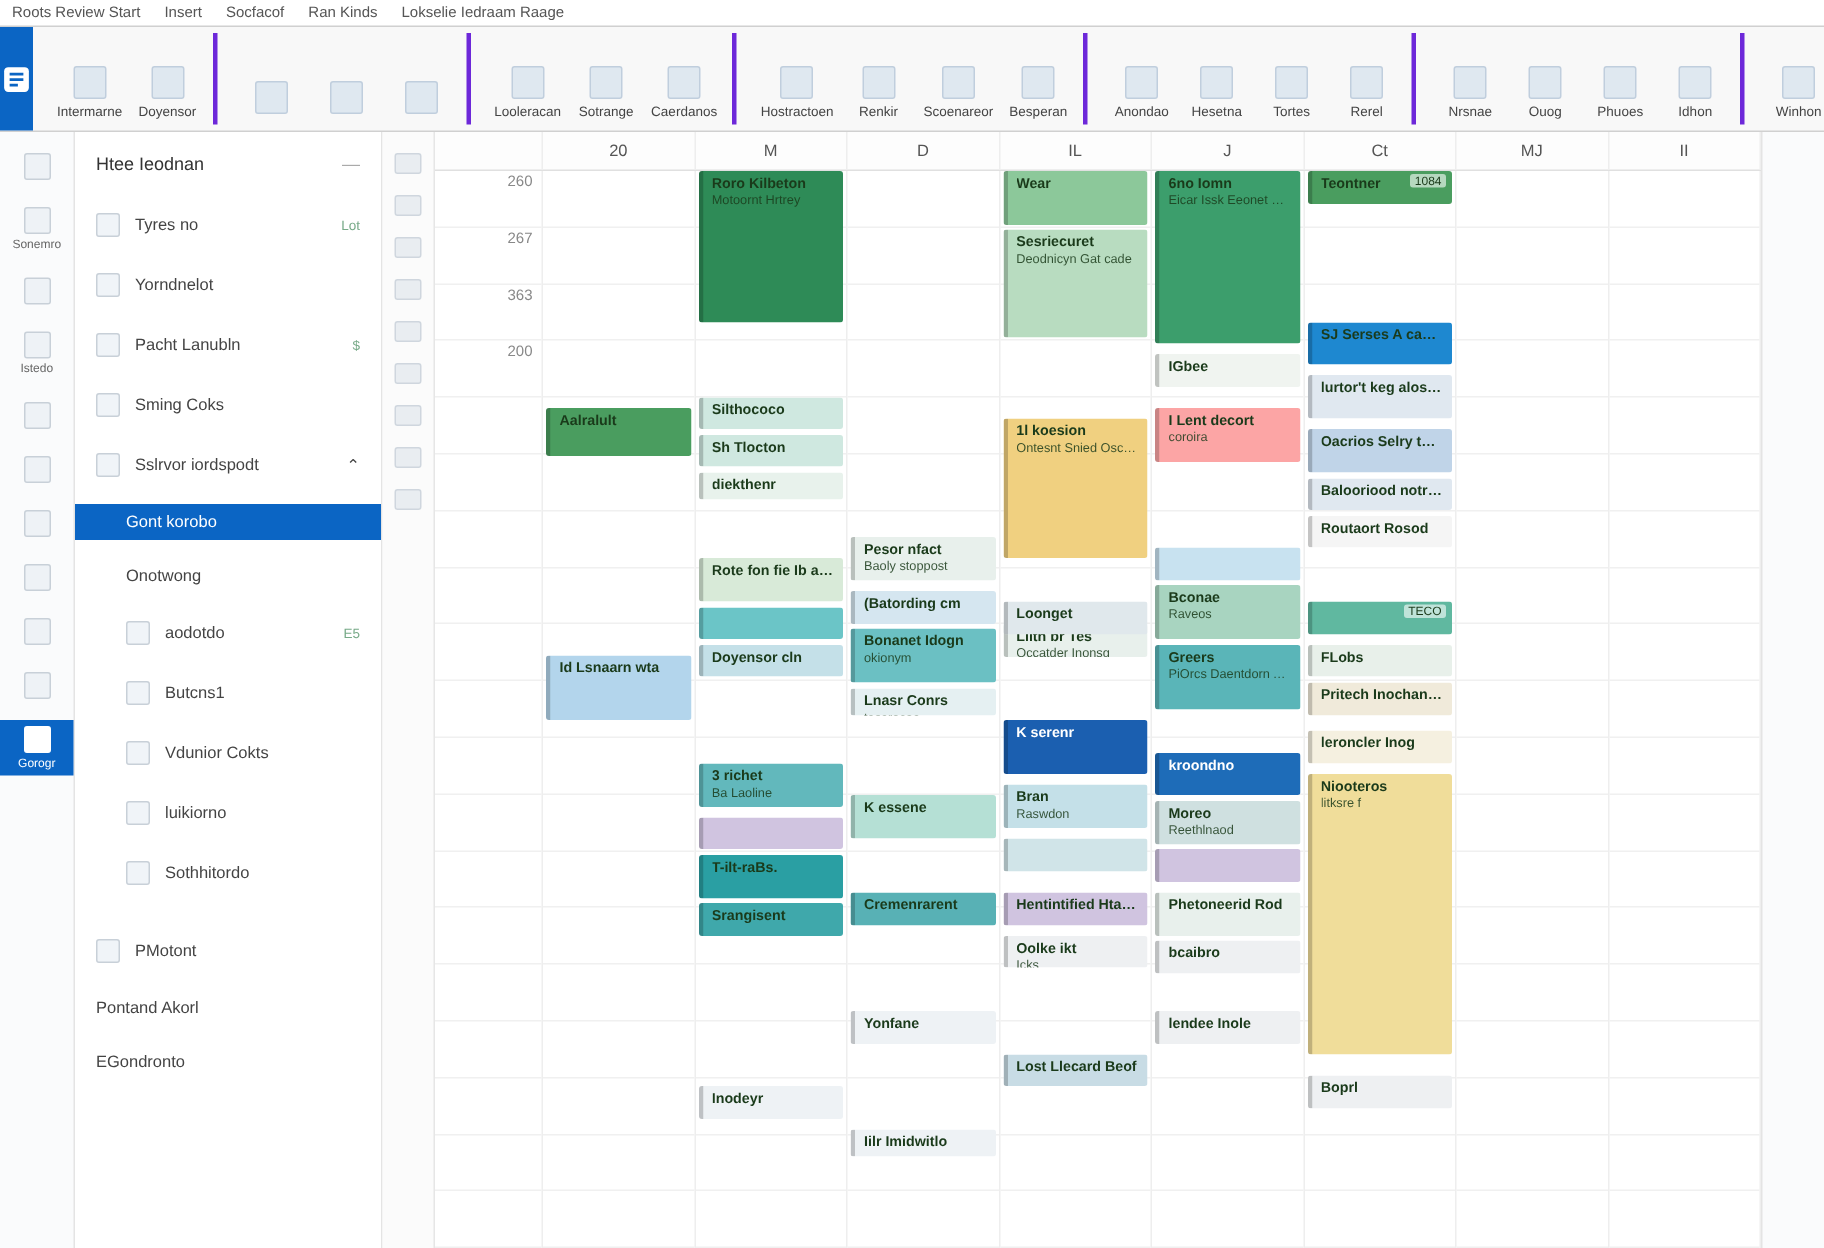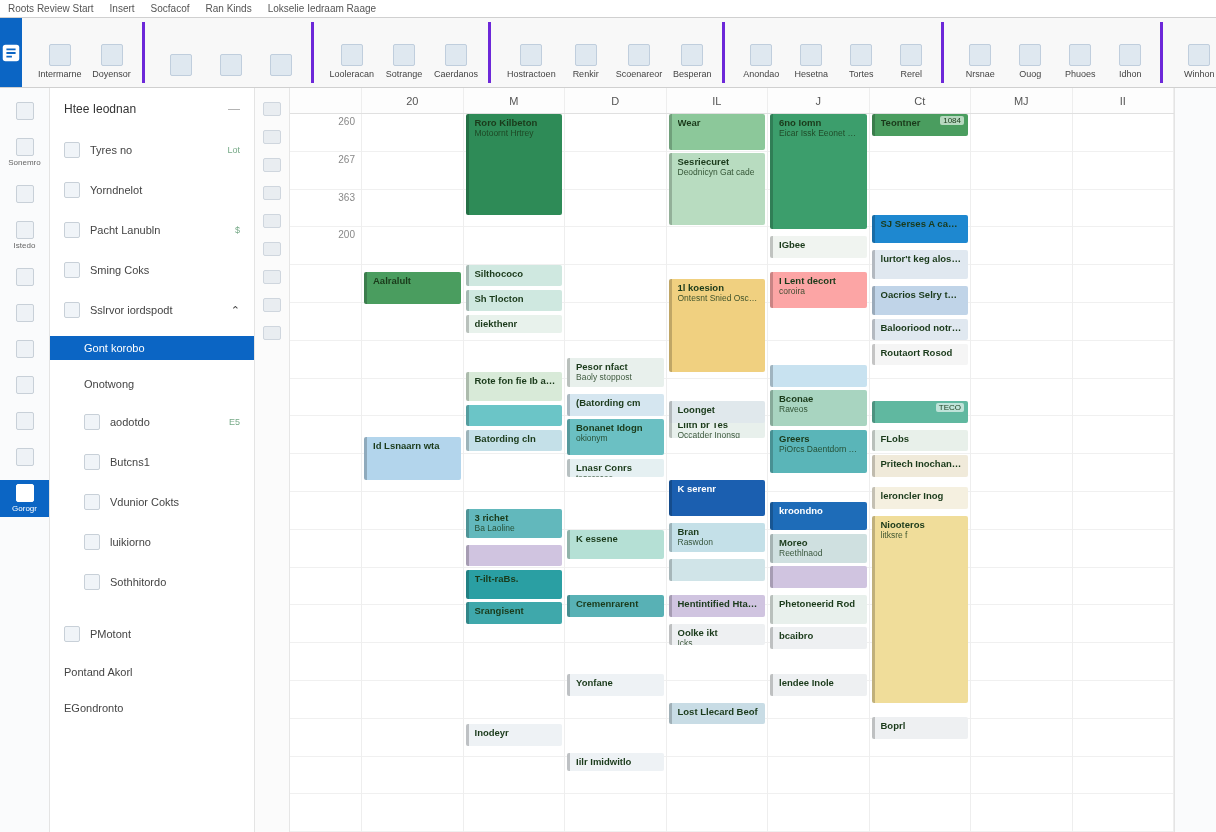--- a/index.html
+++ b/index.html
@@ -384,21 +384,21 @@
             <div class="event" style="top: 28%; height: 2.5%; background: rgb(232, 242, 236);">
               <div class="title">diekthenr</div>
             </div>
             <div class="event" style="top: 36%; height: 4%; background: rgb(216, 234, 216);">
               <div class="title">Rote fon fie Ib arkst earl</div>
             </div>
             <div class="event" style="top: 40.5%; height: 3%; background: rgb(107, 197, 199);">
               <div class="title"></div>
             </div>
             <div class="event" style="top: 44%; height: 3%; background: rgb(196, 224, 232);">
-              <div class="title">Batording cln</div>
+              <div class="title">Doyensor cln</div>
             </div>
             <div class="event" style="top: 55%; height: 4%; background: rgb(98, 184, 188);">
               <div class="title">3 richet</div>
               <div class="sub">Ba Laoline</div>
             </div>
             <div class="event" style="top: 60%; height: 3%; background: rgb(208, 196, 224);">
               <div class="title"></div>
             </div>
             <div class="event" style="top: 63.5%; height: 4%; background: rgb(42, 159, 163);">
               <div class="title">T-ilt-raBs.</div>

